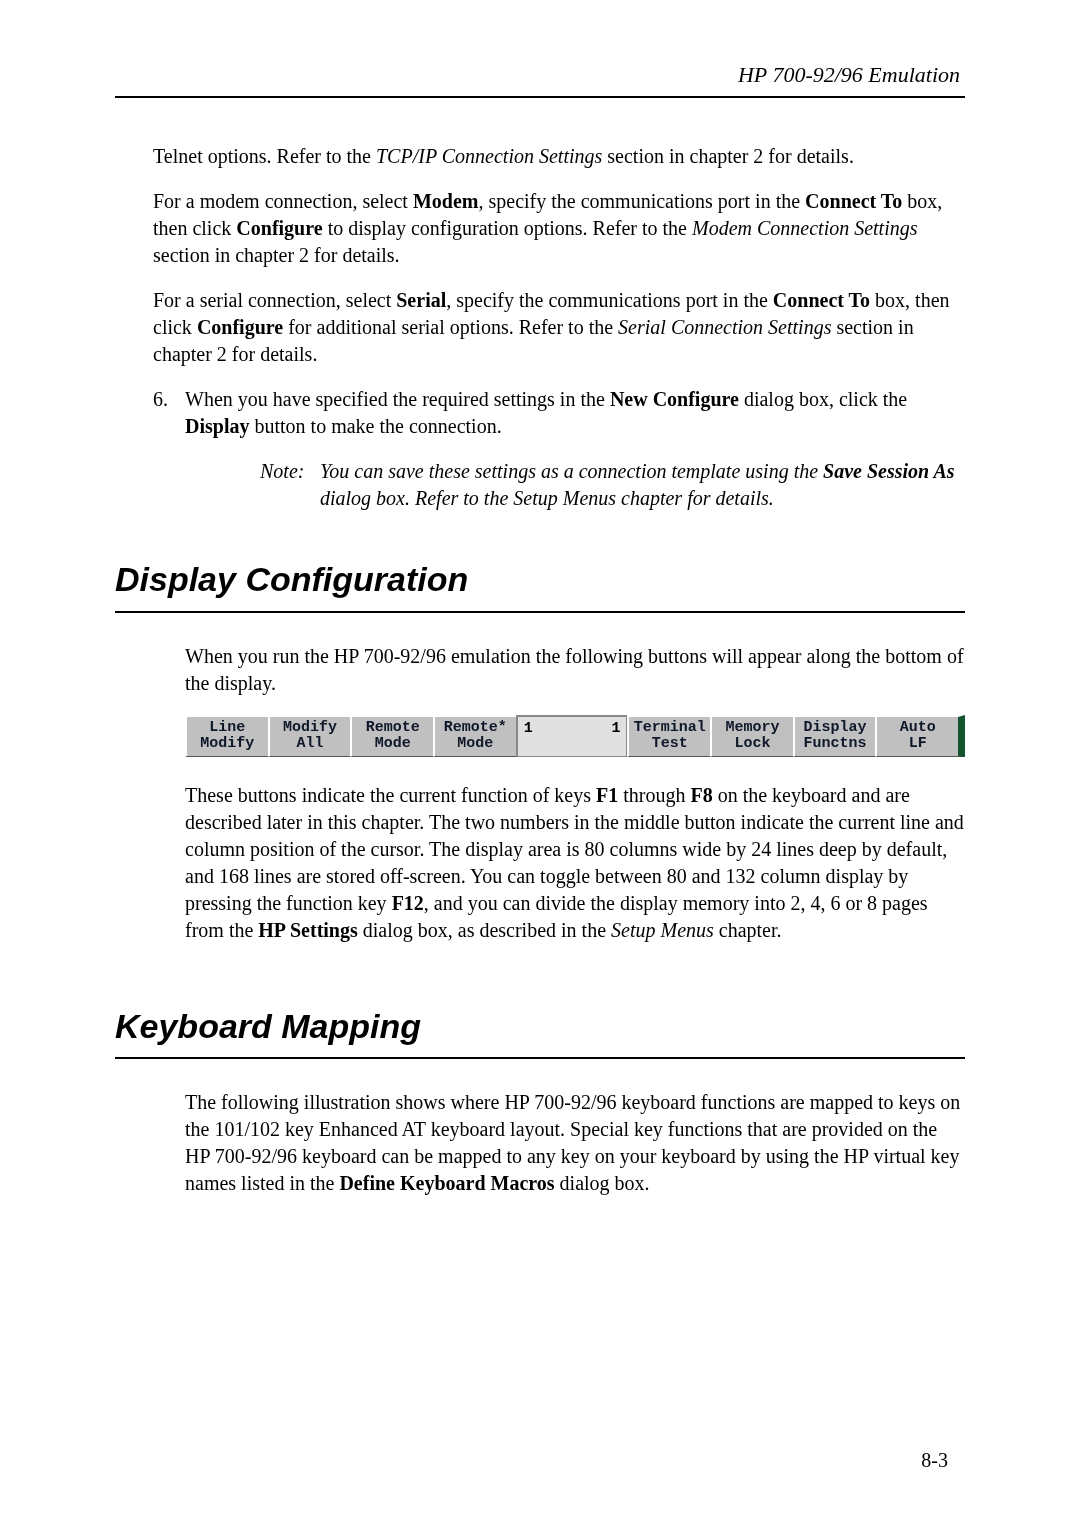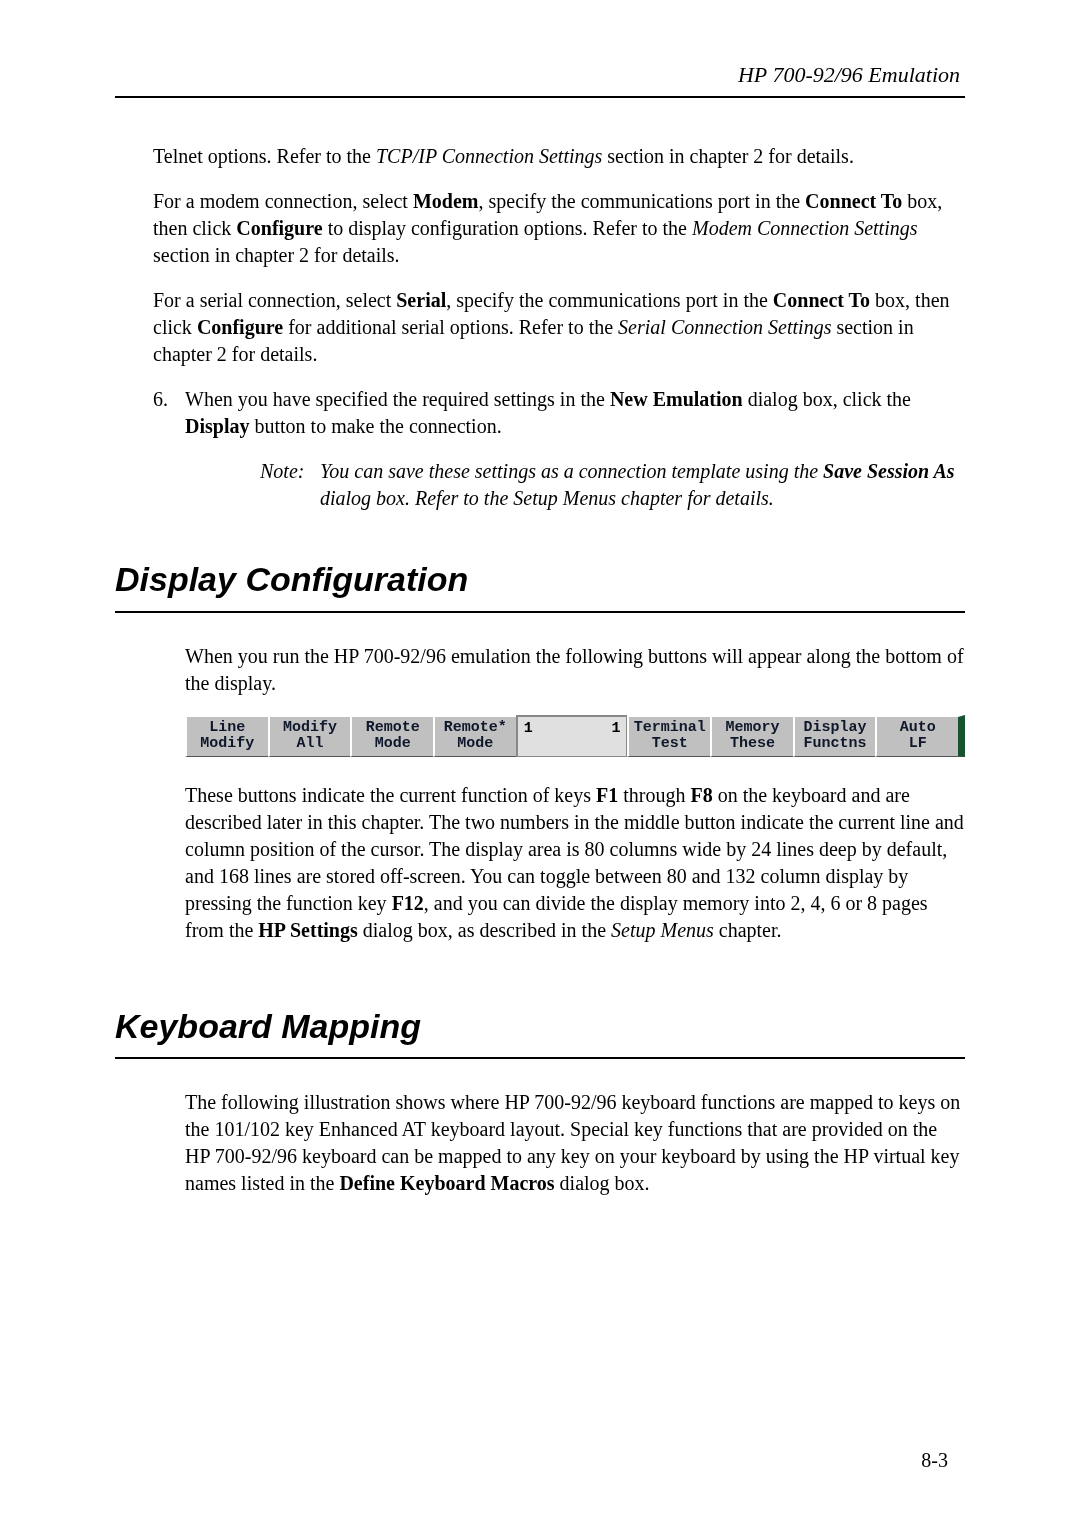--- a/index.html
+++ b/index.html
@@ -161,21 +161,21 @@
       <span>For a modem connection, select </span><b>Modem</b><span>, specify the communications port in the </span><b>Connect To</b><span> box, then click </span><b>Configure</b><span> to display configuration options. Refer to the </span><i>Modem Connection Settings</i><span> section in chapter 2 for details.</span>
     </div>
     <div class="para">
       <span>For a serial connection, select </span><b>Serial</b><span>, specify the communications port in the </span><b>Connect To</b><span> box, then click </span><b>Configure</b><span> for additional serial options. Refer to the </span><i>Serial Connection Settings</i><span> section in chapter 2 for details.</span>
     </div>
   </div>
 
   <div class="list-item" style="margin-left:-32px;">
     <span class="list-number">6.</span>
     <span>
-      <span>When you have specified the required settings in the </span><b>New Emulation</b><span> dialog box, click the </span><b>Display</b><span> button to make the connection.</span>
+      <span>When you have specified the required settings in the </span><b>New Configure</b><span> dialog box, click the </span><b>Display</b><span> button to make the connection.</span>
     </span>
   </div>
 
   <div class="note-block">
     <span class="note-label">Note:</span>
     <span class="note-text">
       <span>You can save these settings as a connection template using the </span><span class="bold-italic" style="font-weight:bold;">Save Session As</span><span> dialog box. Refer to the Setup Menus chapter for details.</span>
     </span>
   </div>
 
@@ -206,21 +206,21 @@
     <div class="fkey-mid">
       <span>1</span>
       <span>1</span>
     </div>
     <div class="fkey">
       <span>Terminal</span>
       <span>Test</span>
     </div>
     <div class="fkey">
       <span>Memory</span>
-      <span>These</span>
+      <span>Lock</span>
     </div>
     <div class="fkey">
       <span>Display</span>
       <span>Functns</span>
     </div>
     <div class="fkey">
       <span>Auto</span>
       <span>LF</span>
     </div>
   </div>

